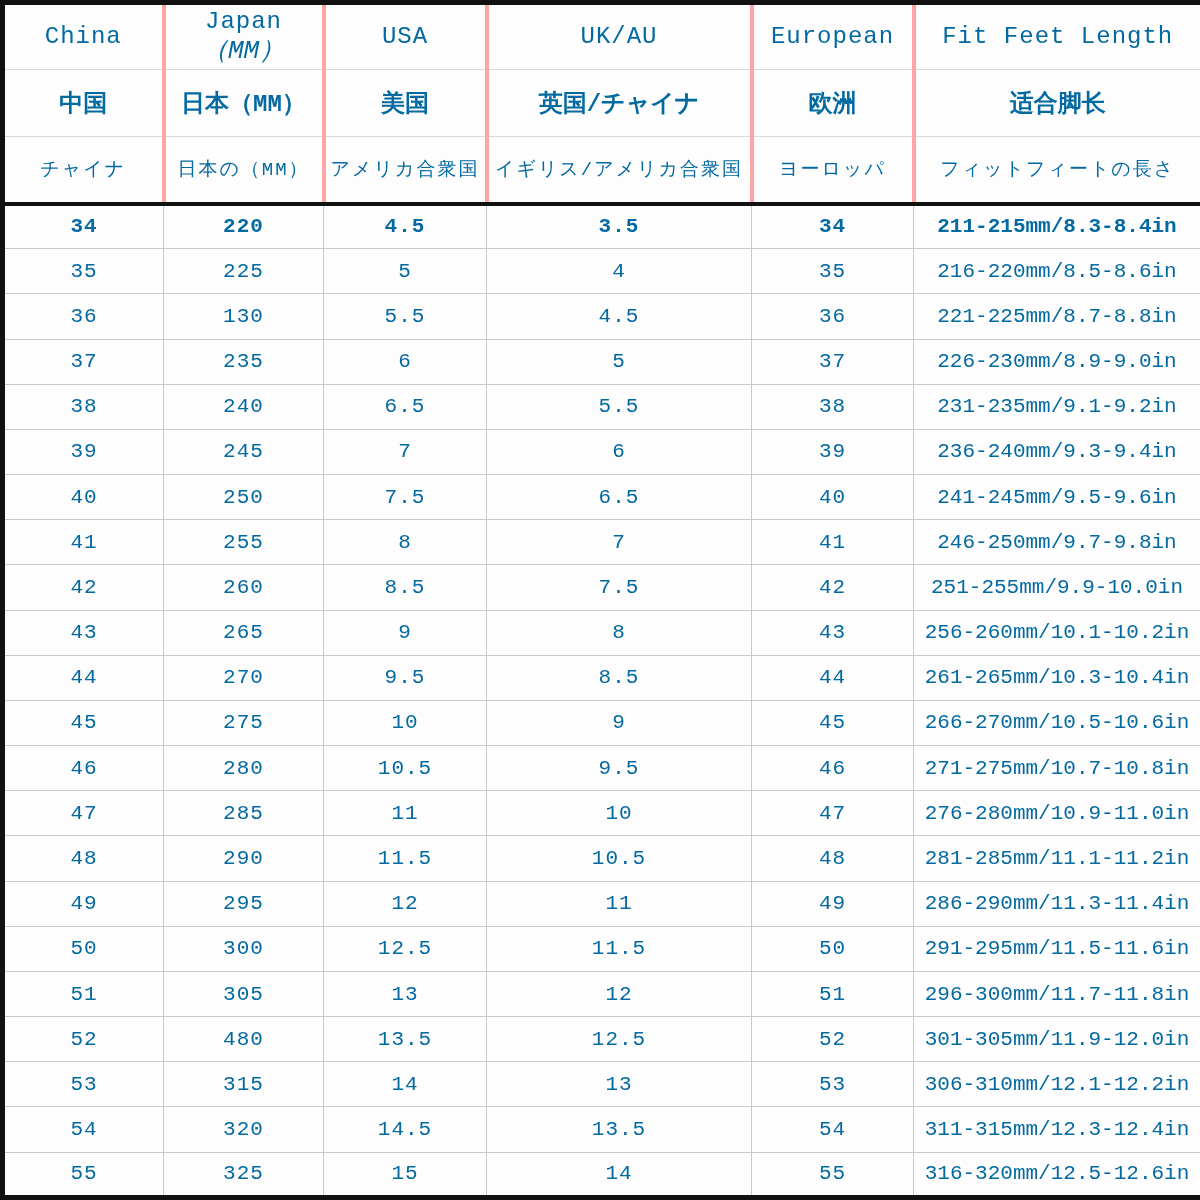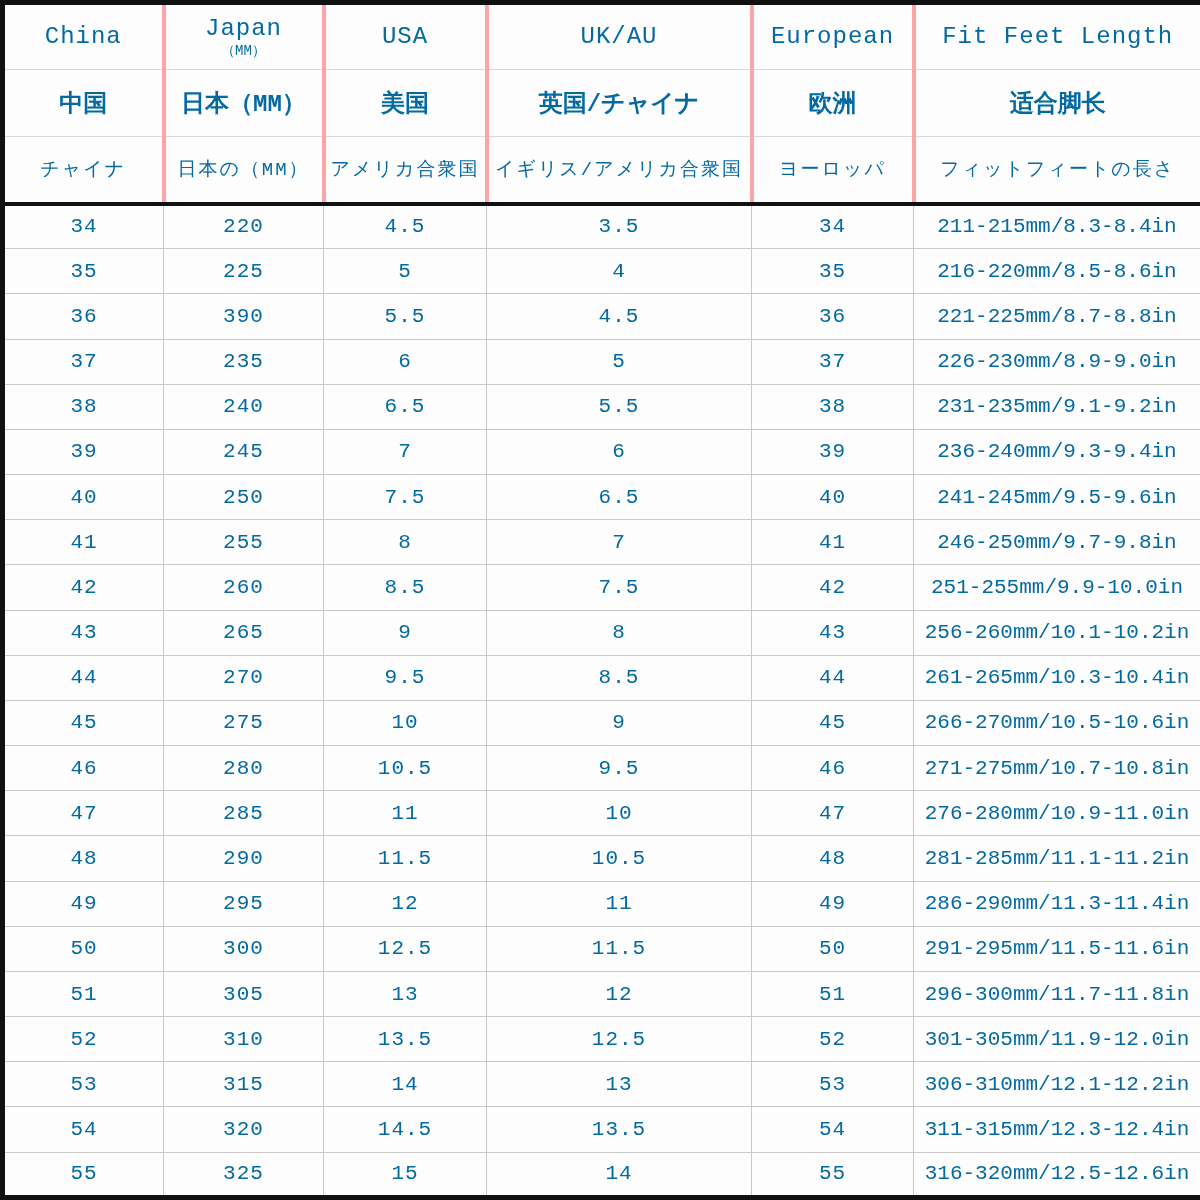--- a/index.html
+++ b/index.html
@@ -43,32 +43,32 @@
     border-left: 4px solid #fca5a5;
     background: #fdfdfd;
   }
   thead td:first-child { border-left: none; }
   thead tr { height: 67px; }
   thead tr.h-zh td,
   thead tr.h-ja td { border-top: 1px solid #d9d9d9; }
   thead tr.h-ja td { border-bottom: 4px solid #111111; margin-top: 15px; }
 
   thead .en  { font-size: 24px; line-height: 1.2; letter-spacing: 1px; }
-  thead .en2 { font-size: 14px; line-height: 1.1; }
+  thead .en2 { font-size: 26px; line-height: 1.1; font-style: italic; }
   thead tr.h-zh td { font-size: 24px; font-weight: bold; }
   thead tr.h-ja td { font-size: 19px; letter-spacing: 2px; }
 
   
   tbody tr { height: 45px; }
   tbody td {
     border: 1px solid #c9c9c9;
     font-size: 21px;
     letter-spacing: 1px;
   }
-  tbody tr:first-child td { border-top: none; }
+  tbody tr:first-child td { border-top: none; font-weight: bold; }
   tbody td.col-fit { letter-spacing: 0; }
 </style>
 </head>
 <body>
 
 <div class="page">
   <table class="size-table">
     <colgroup>
       <col class="c-china">
         <col class="c-japan">
@@ -128,21 +128,21 @@
         <tr>
           <td class="col-china">35</td>
           <td class="col-japan">225</td>
           <td class="col-usa">5</td>
           <td class="col-ukau">4</td>
           <td class="col-european">35</td>
           <td class="col-fit">216-220mm/8.5-8.6in</td>
         </tr>
         <tr>
           <td class="col-china">36</td>
-          <td class="col-japan">390</td>
+          <td class="col-japan">130</td>
           <td class="col-usa">5.5</td>
           <td class="col-ukau">4.5</td>
           <td class="col-european">36</td>
           <td class="col-fit">221-225mm/8.7-8.8in</td>
         </tr>
         <tr>
           <td class="col-china">37</td>
           <td class="col-japan">235</td>
           <td class="col-usa">6</td>
           <td class="col-ukau">5</td>
@@ -256,21 +256,21 @@
         <tr>
           <td class="col-china">51</td>
           <td class="col-japan">305</td>
           <td class="col-usa">13</td>
           <td class="col-ukau">12</td>
           <td class="col-european">51</td>
           <td class="col-fit">296-300mm/11.7-11.8in</td>
         </tr>
         <tr>
           <td class="col-china">52</td>
-          <td class="col-japan">310</td>
+          <td class="col-japan">480</td>
           <td class="col-usa">13.5</td>
           <td class="col-ukau">12.5</td>
           <td class="col-european">52</td>
           <td class="col-fit">301-305mm/11.9-12.0in</td>
         </tr>
         <tr>
           <td class="col-china">53</td>
           <td class="col-japan">315</td>
           <td class="col-usa">14</td>
           <td class="col-ukau">13</td>

